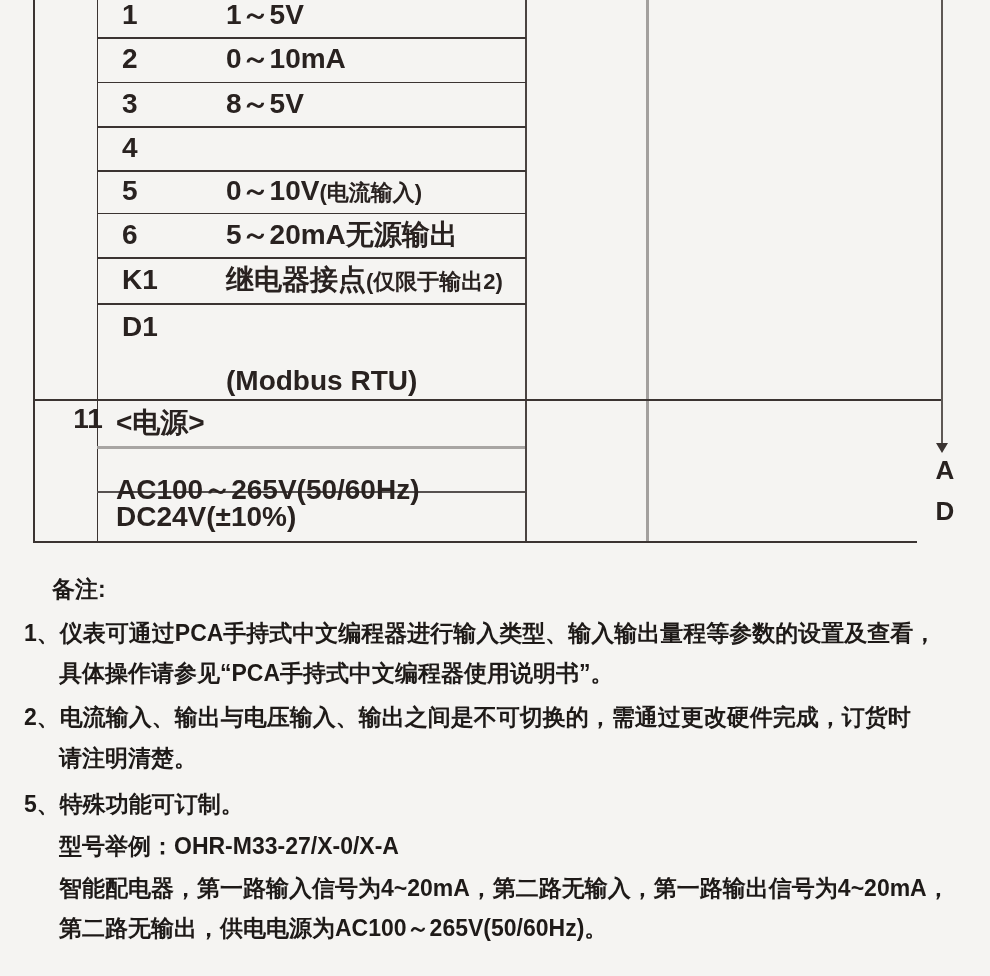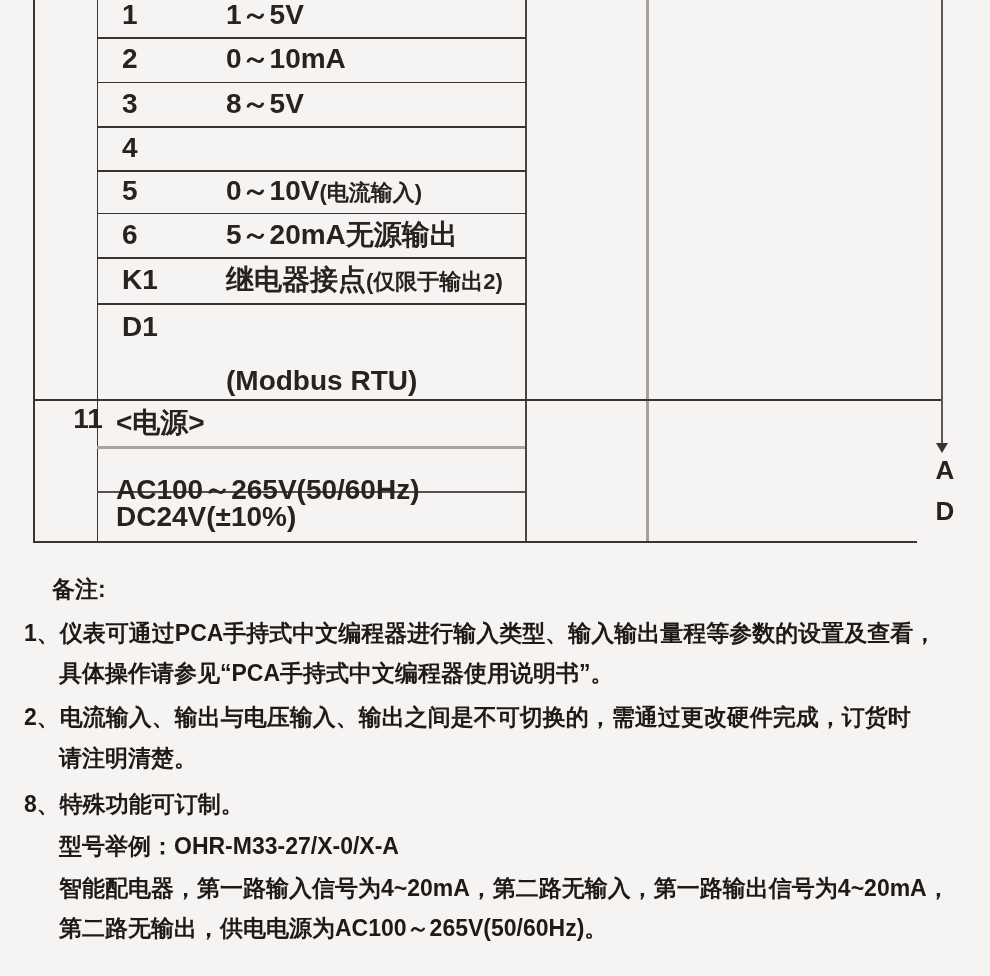--- a/index.html
+++ b/index.html
@@ -131,19 +131,19 @@
     <div class="sel-letter" style="top:456px;">A</div>
     <div class="sel-letter" style="top:497px;">D</div>
   </div>
 
   <div>
     <div class="note-line" style="top:569px;margin-left:28px;">备注:</div>
     <div class="note-line" style="top:613px;">1、仪表可通过PCA手持式中文编程器进行输入类型、输入输出量程等参数的设置及查看，</div>
     <div class="note-line indent" style="top:653px;">具体操作请参见“PCA手持式中文编程器使用说明书”。</div>
     <div class="note-line" style="top:697px;">2、电流输入、输出与电压输入、输出之间是不可切换的，需通过更改硬件完成，订货时</div>
     <div class="note-line indent" style="top:738px;">请注明清楚。</div>
-    <div class="note-line" style="top:784px;">8、特殊功能可订制。</div>
+    <div class="note-line" style="top:784px;">5、特殊功能可订制。</div>
     <div class="note-line indent" style="top:826px;">型号举例：OHR-M33-27/X-0/X-A</div>
     <div class="note-line indent" style="top:868px;">智能配电器，第一路输入信号为4~20mA，第二路无输入，第一路输出信号为4~20mA，</div>
     <div class="note-line indent" style="top:908px;">第二路无输出，供电电源为AC100～265V(50/60Hz)。</div>
   </div>
 
 </div>
 
 </body></html>

